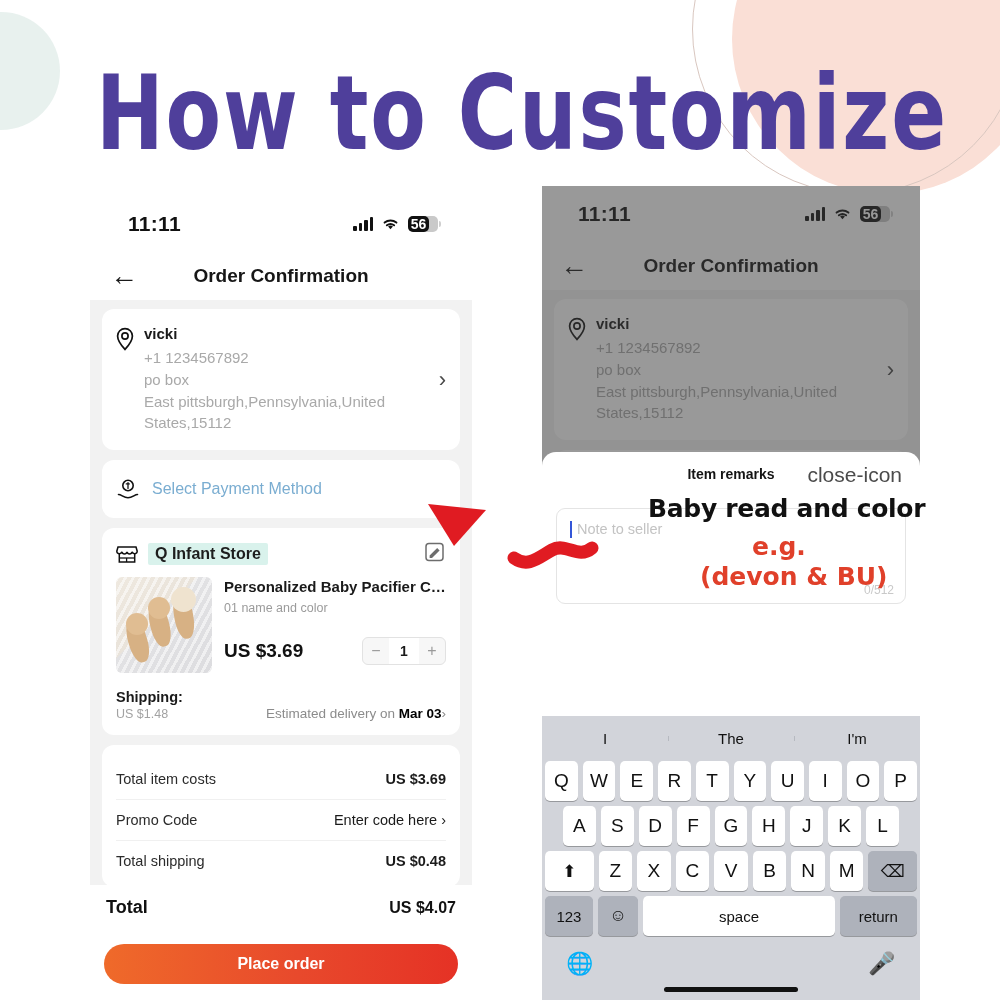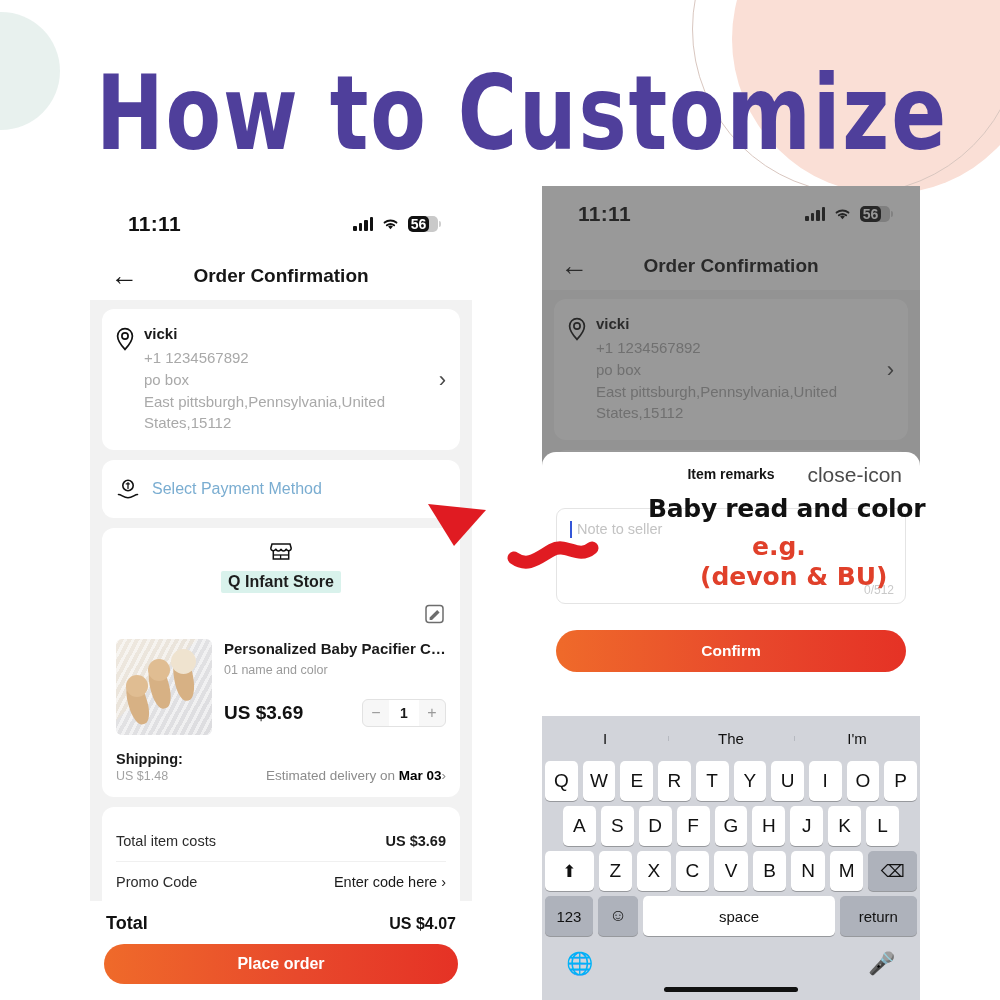--- a/index.html
+++ b/index.html
@@ -90,21 +90,21 @@
   .addr { display: flex; padding: 16px 14px 16px 12px; align-items: flex-start; }
   .pin { width: 24px; flex: 0 0 24px; margin-top: 2px; }
   .addr-body { flex: 1; padding-left: 6px; }
   .addr-name { font-weight: 700; font-size: 15px; color: #1a1a1a; margin-bottom: 5px; }
   .addr-line { font-size: 15px; color: #a9a9a9; line-height: 1.45; }
   .chev-lg { font-size: 22px; color: #4a4a4a; align-self: center; padding-left: 6px; }
 
   .pay { display: flex; align-items: center; padding: 18px 14px; gap: 12px; }
   .pay-label { color: #7aadd1; font-size: 16px; }
 
-  .store-head { display: flex; align-items: center; padding: 13px 14px 6px; gap: 10px; flex-direction: column; }
+  .store-head { display: flex; align-items: center; padding: 13px 14px 6px; gap: 10px; }
   .store-name {
     background: #d9f2ec; font-size: 16px; font-weight: 700; color: #1d1d1d;
     padding: 2px 7px; border-radius: 2px;
   }
   .edit-icon { margin-left: auto; }
 
   .item { display: flex; padding: 4px 14px 8px; gap: 12px; }
   .thumb {
     width: 96px; height: 96px; border-radius: 6px; flex: 0 0 96px;
     background: linear-gradient(135deg,#efe9e0 0%,#e9e3da 42%,#e2e2e4 43%,#dcdcdf 100%);
@@ -154,21 +154,21 @@
   .sum-row:first-of-type { border-top: none; }
   .sum-row .v { font-weight: 700; color: #1a1a1a; }
   .sum-row .link { color: #1a1a1a; font-weight: 400; }
 
   .disclaimer { font-size: 12.5px; color: #b3b3b3; padding: 4px 4px 0; line-height: 1.4; }
 
   .footer {
     position: absolute; left: 0; right: 0; bottom: 0; background: #fff;
     padding: 8px 14px 16px;
   }
-  .total-row { display: flex; align-items: center; justify-content: space-between; padding: 4px 2px 10px; text-align: right; }
+  .total-row { display: flex; align-items: center; justify-content: space-between; padding: 4px 2px 26px; text-align: right; }
   .total-row .l { font-size: 18px; font-weight: 700; color: #111; }
   .total-row .r { font-size: 16px; font-weight: 700; color: #111; }
   .cta {
     display: block; width: 100%; border: none; border-radius: 24px; height: 40px;
     background: linear-gradient(90deg,#ef6a2a 0%,#e8492c 55%,#e53225 100%);
     color: #fff; font-size: 16px; font-weight: 700; cursor: pointer;
     font-family: "Liberation Sans", sans-serif;
   }
 
   
@@ -453,21 +453,20 @@
   <div class="sheet">
     <div class="sheet-head">
       <span class="sheet-title">Item remarks</span>
       <span class="sheet-close">close-icon</span>
     </div>
     <div class="note-box">
       <span class="caret"></span>
       <span class="note-ph">Note to seller</span>
       <span class="counter">0/512</span>
     </div>
-    <button class="confirm">Confirm</button>
   </div>
 
   <div class="kb">
     <div class="kb-sugg">
       <div>I</div>
       <div>The</div>
       <div>I'm</div>
     </div>
 
     <div class="kb-row">

